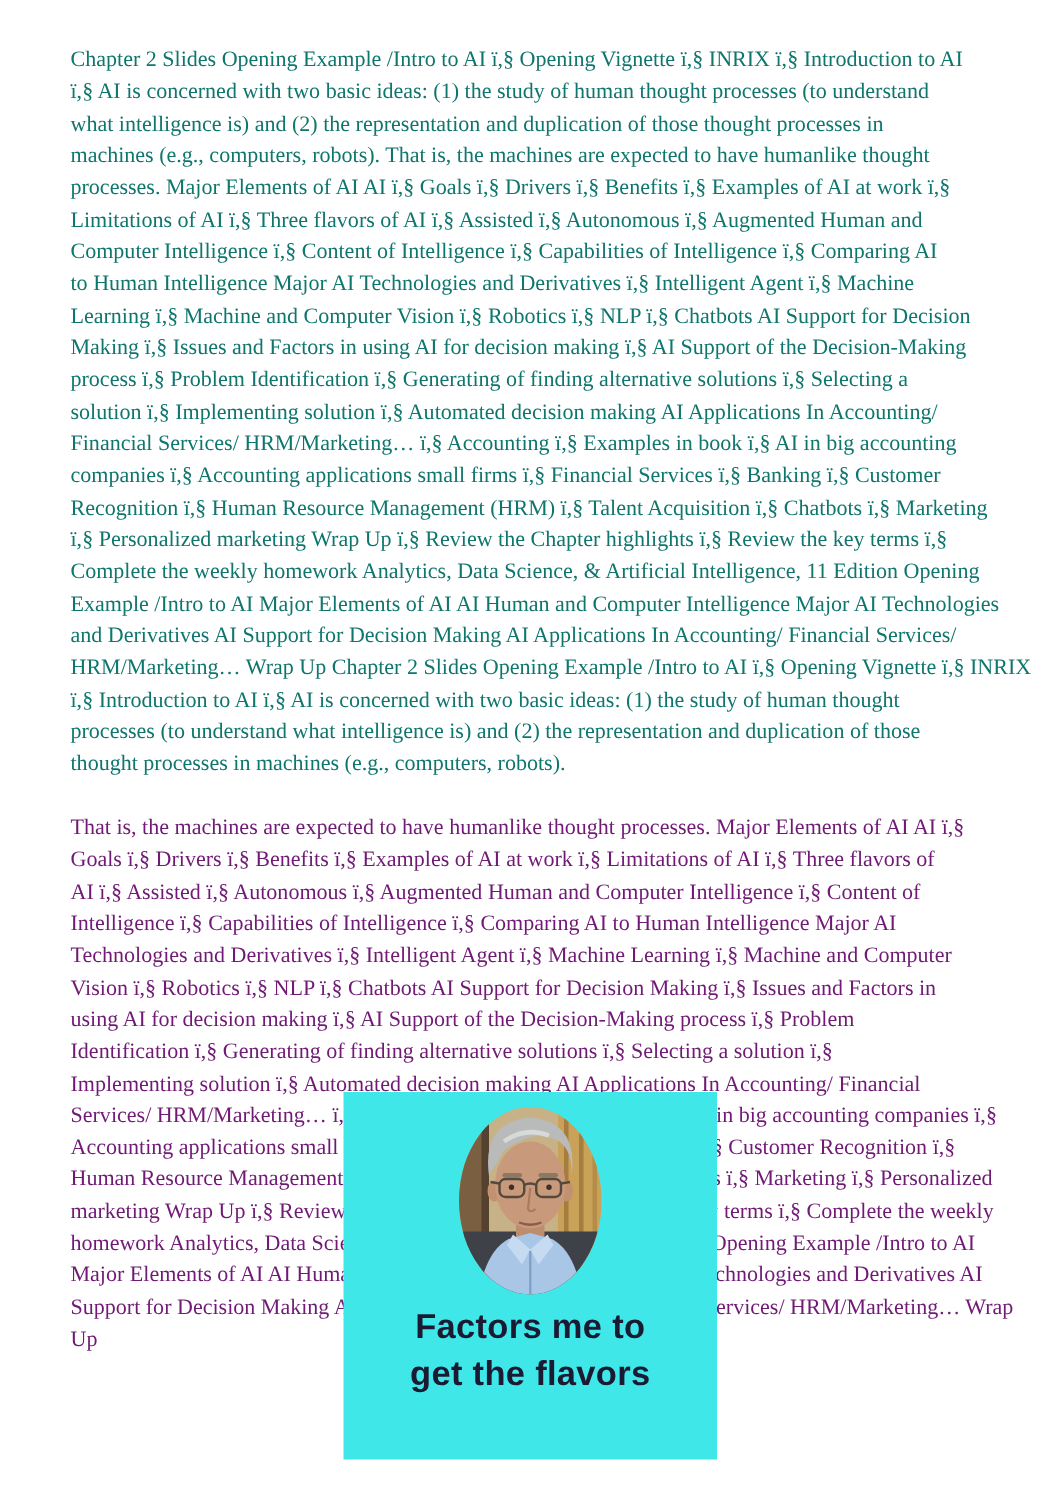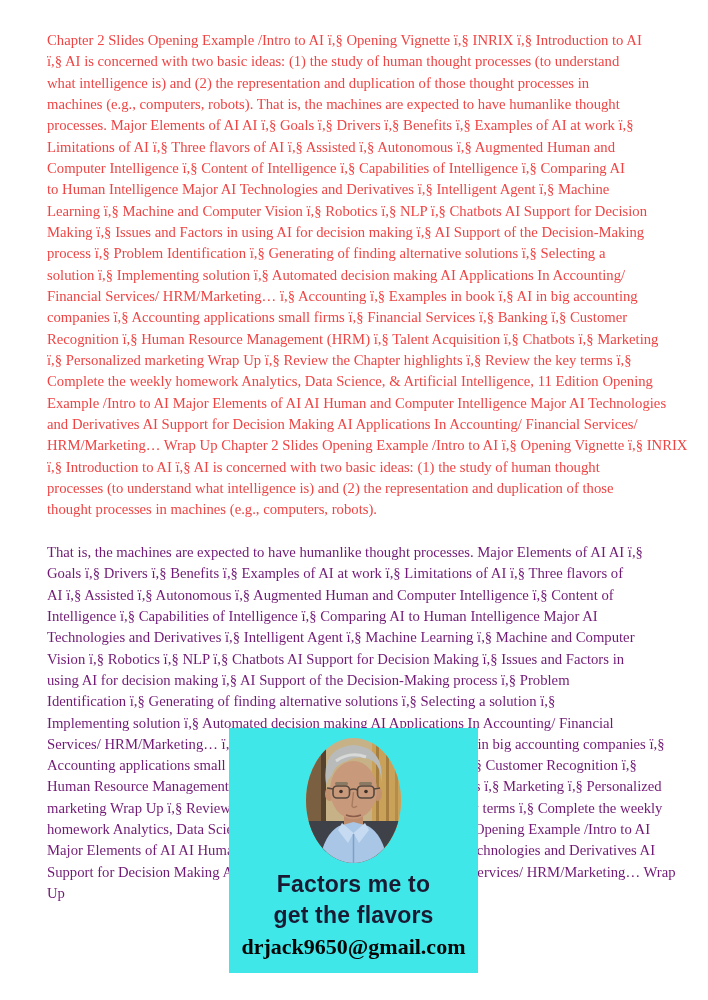--- a/index.html
+++ b/index.html
@@ -17,21 +17,21 @@
                font-weight:bold;font-size:23px;line-height:31px;letter-spacing:0.2px;}
   .promo-email{margin-top:3px;font-family:"Liberation Serif",serif;
                font-weight:bold;font-size:22px;line-height:26px;}
 </style>
 </head>
 <body>
 
 <div class="page">
 
   <div class="doc-text">
-    <p class="para" style="color: #ef4444;">Chapter 2 Slides Opening Example /Intro to AI ï,§ Opening Vignette ï,§ INRIX ï,§ Introduction to AI
+    <p class="para" style="color: #0f766e;">Chapter 2 Slides Opening Example /Intro to AI ï,§ Opening Vignette ï,§ INRIX ï,§ Introduction to AI
 ï,§ AI is concerned with two basic ideas: (1) the study of human thought processes (to understand
 what intelligence is) and (2) the representation and duplication of those thought processes in
 machines (e.g., computers, robots). That is, the machines are expected to have humanlike thought
 processes. Major Elements of AI AI ï,§ Goals ï,§ Drivers ï,§ Benefits ï,§ Examples of AI at work ï,§
 Limitations of AI ï,§ Three flavors of AI ï,§ Assisted ï,§ Autonomous ï,§ Augmented Human and
 Computer Intelligence ï,§ Content of Intelligence ï,§ Capabilities of Intelligence ï,§ Comparing AI
 to Human Intelligence Major AI Technologies and Derivatives ï,§ Intelligent Agent ï,§ Machine
 Learning ï,§ Machine and Computer Vision ï,§ Robotics ï,§ NLP ï,§ Chatbots AI Support for Decision
 Making ï,§ Issues and Factors in using AI for decision making ï,§ AI Support of the Decision-Making
 process ï,§ Problem Identification ï,§ Generating of finding alternative solutions ï,§ Selecting a
@@ -107,16 +107,15 @@
         <path d="M47.5 54 L46 68 Q47.5 71 51 68" stroke="#a87a5e" stroke-width="1.4" fill="none"></path>
         <path d="M40 77 Q47.5 80 55 77" stroke="#8a5c49" stroke-width="1.6" fill="none"></path>
       </g>
     </svg>
 
     <div class="promo-title" style="color: rgb(26, 26, 50);">
       <div>Factors me to</div>
       <div>get the flavors</div>
     </div>
 
-    <div class="promo-email" style="color: rgb(5, 5, 5);">drjack9650@gmail.com</div>
   </div>
 
 </div>
 
 </body></html>

